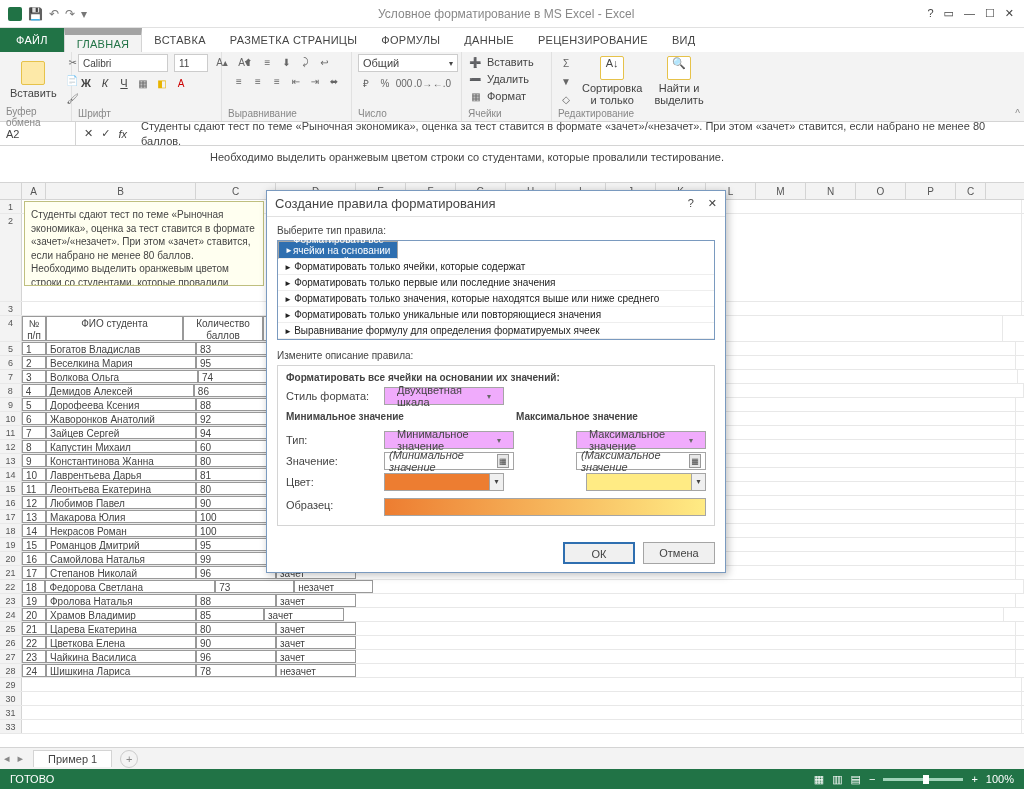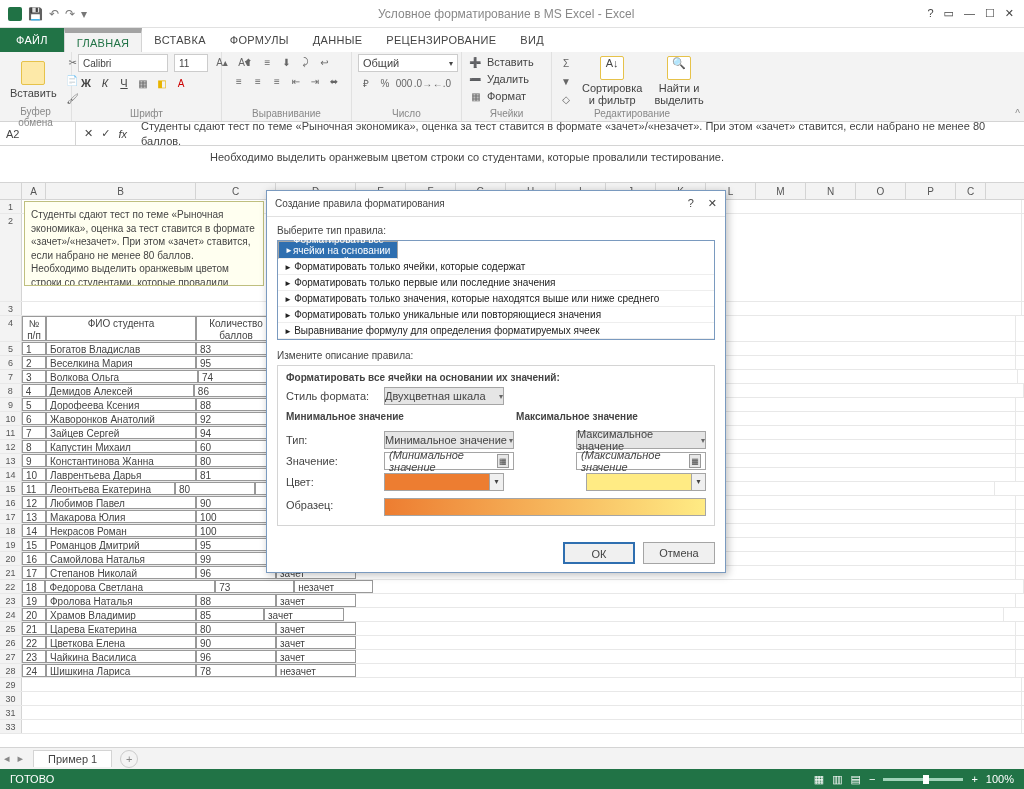--- a/index.html
+++ b/index.html
@@ -6,24 +6,24 @@
 body{background:#fff;width:1024px;height:789px;overflow:hidden;position:relative}
 .titlebar{height:28px;background:#fff;display:flex;align-items:center;border-bottom:1px solid #e1e1e1}
 .qat{display:flex;align-items:center;gap:6px;padding:0 8px}
 .qat .xlsq{width:14px;height:14px;background:#207245;border-radius:2px}
 .qat .qicon{color:#777;font-size:12px}
 .title-center{flex:1;text-align:center;color:#888;font-size:12px}
 .wincontrols{display:flex;gap:10px;padding:0 10px;color:#888;font-size:12px}
 .tabs{height:24px;background:#fff;display:flex;align-items:stretch}
 .tab{padding:0 12px;display:flex;align-items:center;font-size:11px;color:#444;text-transform:uppercase;letter-spacing:.3px}
 .tab.file{background:#217346;color:#fff;padding:0 16px}
-.tab.active{background:#f3f3f3;color:#217346;border-top:5px solid #a3a3a3;border-left:1px solid #d4d4d4;border-right:1px solid #d4d4d4}
+.tab.active{background:#f3f3f3;color:#217346;border-top:7px solid #a3a3a3;border-left:1px solid #d4d4d4;border-right:1px solid #d4d4d4}
 .ribbon{height:70px;background:#f3f3f3;border-bottom:1px solid #d4d4d4;display:flex;position:relative}
 .rgroup{border-right:1px solid #e1e1e1;padding:2px 6px 0;display:flex;flex-direction:column;justify-content:space-between;min-width:60px}
-.rgroup .glabel{text-align:center;font-size:10px;color:#888;padding-bottom:2px}
+.rgroup .glabel{text-align:left;font-size:10px;color:#888;padding-bottom:2px}
 .rgroup .gcontent{flex:1;display:flex;align-items:center;gap:4px}
 .bigbtn{display:flex;flex-direction:column;align-items:center;justify-content:center;gap:2px;padding:2px 4px;font-size:10px;text-align:center;line-height:1.1}
 .bigbtn .bicon{width:24px;height:24px;background:#fde9a8;border:1px solid #e6c24a;border-radius:2px}
 .smicon{width:16px;height:16px;display:inline-flex;align-items:center;justify-content:center;color:#666;font-size:10px}
 .fontbox,.sizebox{border:1px solid #ccc;background:#fff;height:18px;padding:0 4px;font-size:10px;display:flex;align-items:center}
 .fontbox{width:90px}.sizebox{width:34px}
 .numfmt{border:1px solid #ccc;background:#fff;height:18px;width:100px;padding:0 4px;display:flex;align-items:center;justify-content:space-between}
 .rowicons{display:flex;gap:3px}
 .collapse{position:absolute;right:4px;bottom:2px;color:#888;font-size:10px}
 .namebox-row{height:24px;border-bottom:1px solid #d4d4d4;display:flex;align-items:center}
@@ -47,34 +47,34 @@
 .sheet-tabs .navbtn{padding:0 4px;color:#888}
 .sheet-tab{background:#fff;border:1px solid #d4d4d4;border-bottom:none;padding:2px 14px;font-size:11px;margin-left:6px}
 .addsheet{width:18px;height:18px;border:1px solid #ccc;border-radius:9px;text-align:center;line-height:16px;margin-left:8px;color:#888}
 .statusbar{position:absolute;bottom:0;left:0;right:0;height:20px;background:#217346;color:#fff;display:flex;align-items:center;justify-content:space-between;padding:0 10px;font-size:10px}
 .statusbar .zoom{display:flex;align-items:center;gap:8px}
 .zslider{width:80px;height:3px;background:#9fd3b8;position:relative}
 .zslider::after{content:"";position:absolute;left:50%;top:-3px;width:6px;height:9px;background:#fff}
 
 .dialog{position:absolute;left:266px;top:190px;width:460px;background:#fff;border:1px solid #7a9abf;box-shadow:2px 2px 8px rgba(0,0,0,.25);z-index:100}
 .dlg-title{height:26px;background:#fff;display:flex;align-items:center;justify-content:space-between;padding:0 8px;border-bottom:1px solid #e1e1e1}
-.dlg-title .t{font-size:10px;color:#444}
+.dlg-title .t{font-size:13px;color:#444}
 .dlg-title .btns{display:flex;gap:14px;color:#555;font-size:12px}
 .dlg-body{padding:8px 10px}
 .rule-label{font-size:10px;margin-bottom:4px}
 .rulelist{border:1px solid #7a9abf}
 .rulelist .ritem{padding:2px 6px;font-size:10px;color:#222;border-bottom:1px solid #eee}
 .rulelist .ritem.sel{background:#2f6fb0;color:#fff}
 .rulelist .ritem::before{content:"► ";font-size:8px}
 .editdesc{font-size:10px;margin:10px 0 4px}
 .descbox{border:1px solid #d4d4d4;padding:6px 8px}
 .descbox .hdr{font-weight:bold;font-size:10px;margin-bottom:4px}
 .frow{display:flex;align-items:center;gap:8px;margin:3px 0;font-size:10px}
 .frow .lbl{width:90px}
-.sel{border:1px solid #a5a5a5;background:#e5e5e5;height:18px;padding:0 0;display:flex;align-items:center;justify-content:space-between;font-size:10px;width:120px}
+.sel{border:1px solid #a5a5a5;background:#f0abfc;height:18px;padding:0 12px;display:flex;align-items:center;justify-content:space-between;font-size:10px;width:120px}
 .sel .arr{color:#666;font-size:8px}
 .minmax{display:flex;gap:40px;margin-top:6px}
 .minmax .col{flex:1}
 .minmax .chdr{font-weight:bold;font-size:10px;margin-bottom:3px}
 .valinput{border:1px solid #a5a5a5;background:#fff;height:18px;padding:0 4px;font-size:10px;color:#999;font-style:italic;display:flex;align-items:center;justify-content:space-between;width:130px}
 .valinput .pick{width:14px;height:14px;background:#e8e8e8;border:1px solid #999;display:flex;align-items:center;justify-content:center;font-size:8px;font-style:normal}
 .colorbox{border:1px solid #a5a5a5;height:18px;width:120px;display:flex}
 .colorbox .sw{flex:1}
 .colorbox .arr{width:14px;background:#f0f0f0;border-left:1px solid #a5a5a5;text-align:center;font-size:8px;line-height:16px}
 .sample{border:1px solid #a5a5a5;height:18px;margin-top:4px}
@@ -101,20 +101,21 @@
     <span>☐</span>
     <span>✕</span>
   </div>
 </div>
 <div style="text-align:right;padding-right:8px;height:0"></div>
 
 <div class="tabs">
   <div class="tab file">ФАЙЛ</div>
   <div class="tab active">ГЛАВНАЯ</div>
   <div class="tab">ВСТАВКА</div>
+  <div class="tab">РАЗМЕТКА СТРАНИЦЫ</div>
   <div class="tab">ФОРМУЛЫ</div>
   <div class="tab">ДАННЫЕ</div>
   <div class="tab">РЕЦЕНЗИРОВАНИЕ</div>
   <div class="tab">ВИД</div>
 </div>
 
 <div class="ribbon">
   <div class="rgroup" style="width:72px">
     <div class="gcontent">
         <div class="bigbtn">
@@ -209,21 +210,21 @@
   </div>
   <div class="rgroup" style="width:160px;border-right:none">
     <div class="gcontent">
       <div style="display:flex;flex-direction:column;gap:2px">
           <span class="smicon">Σ</span>
           <span class="smicon">▼</span>
           <span class="smicon">◇</span>
         </div>
       <div class="bigbtn">
           <div class="bicon" style="background:#fff">A↓</div>
-          <span>Сортировка и фильтр</span>
+          <span>Сортировка и только</span>
         </div>
       <div class="bigbtn">
           <div class="bicon" style="background:#fff">🔍</div>
           <span>Найти и выделить</span>
         </div>
     </div>
     <div class="glabel">Редактирование</div>
   </div>
   <span class="collapse">^</span>
 </div>
@@ -271,21 +272,21 @@
         <div class="rhdr">2</div>
         <div class="cell" style="width:1000px"></div>
       </div>
       <div class="row">
         <div class="rhdr">3</div>
         <div class="cell" style="width:1000px"></div>
       </div>
       <div class="row" style="height: 26px;">
         <div class="rhdr">4</div>
         <div class="cell thdr" style="width: 24px; line-height: 12px; white-space: normal; padding: 1px 2px;">№ п/п</div>
-        <div class="cell thdr" style="width: 150px; line-height: 12px; white-space: normal; padding: 1px 2px;">ФИО студента</div>
+        <div class="cell thdr" style="width: 137px; line-height: 12px; white-space: normal; padding: 1px 2px;">ФИО студента</div>
         <div class="cell thdr" style="width: 80px; line-height: 12px; white-space: normal; padding: 1px 2px;">Количество баллов</div>
         <div class="cell thdr" style="width: 80px; line-height: 12px; white-space: normal; padding: 1px 2px;"></div>
         <div class="cell" style="width:660px"></div>
       </div>
       <div class="row">
         <div class="rhdr">5</div>
         <div class="cell tcell" style="width:24px">1</div>
         <div class="cell tcell" style="width:150px">Богатов Владислав</div>
         <div class="cell tcell" style="width:80px">83</div>
         <div class="cell tcell" style="width:80px"></div>
@@ -359,21 +360,21 @@
         <div class="rhdr">14</div>
         <div class="cell tcell" style="width:24px">10</div>
         <div class="cell tcell" style="width:150px">Лаврентьева Дарья</div>
         <div class="cell tcell" style="width:80px">81</div>
         <div class="cell tcell" style="width:80px"></div>
         <div class="cell" style="width:660px"></div>
       </div>
       <div class="row">
         <div class="rhdr">15</div>
         <div class="cell tcell" style="width:24px">11</div>
-        <div class="cell tcell" style="width:129px">Леонтьева Екатерина</div>
+        <div class="cell tcell" style="width:150px">Леонтьева Екатерина</div>
         <div class="cell tcell" style="width:80px">80</div>
         <div class="cell tcell" style="width:80px"></div>
         <div class="cell" style="width:660px"></div>
       </div>
       <div class="row">
         <div class="rhdr">16</div>
         <div class="cell tcell" style="width:24px">12</div>
         <div class="cell tcell" style="width:150px">Любимов Павел</div>
         <div class="cell tcell" style="width:80px">90</div>
         <div class="cell tcell" style="width:80px"></div>

